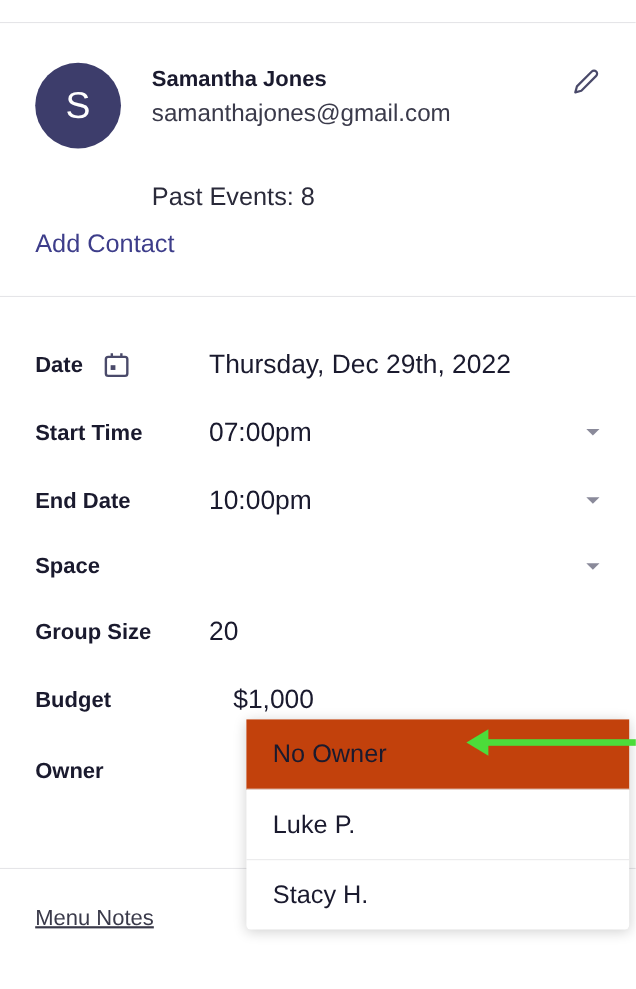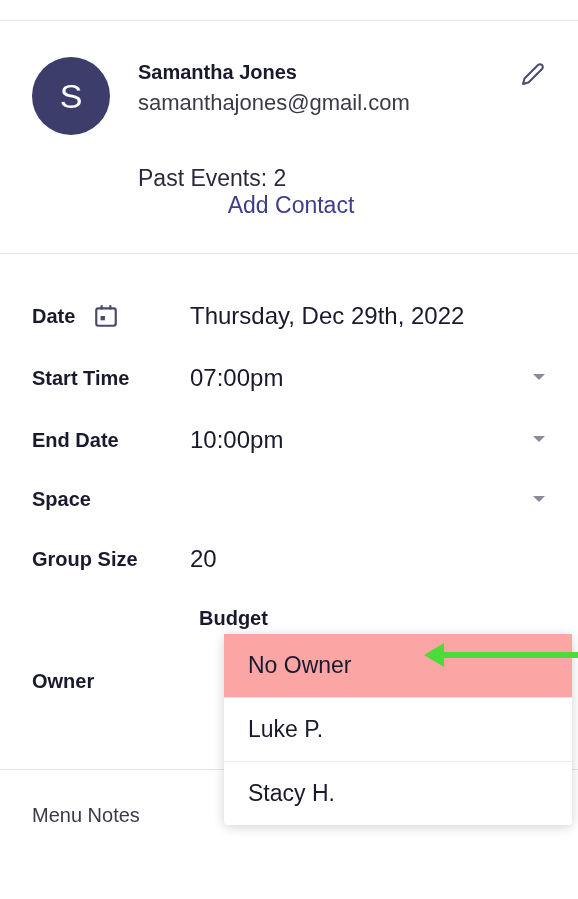--- a/index.html
+++ b/index.html
@@ -71,22 +71,23 @@
       cursor: pointer;
       color: #4a4a6a;
     }
     .past-events {
       margin-left: 106px;
       margin-top: 30px;
       font-size: 23px;
       color: #2a2a3a;
     }
     .add-contact {
-      text-align: center;
+      text-align: left;
       padding-right: 0;
+      margin-top: 16px;
     }
     .add-contact-link {
       color: #3d3d8a;
       font-size: 23px;
       cursor: pointer;
     }
     .section-divider {
       height: 1px;
       background: #e5e5e8;
       margin-top: 14px;
@@ -126,23 +127,22 @@
       color: #8a8a9a;
       width: 14px;
       height: 14px;
       display: flex;
       align-items: center;
       justify-content: center;
     }
     .budget-row {
       display: flex;
       align-items: center;
-      margin-bottom: 12px;
-      position: relative;
-      flex-direction: column;
+      margin-bottom: 39px;
+      position: relative;
     }
     .budget-row .detail-label {
       width: 180px;
     }
     .owner-row {
       display: flex;
       align-items: center;
       position: relative;
     }
     .owner-row .detail-label {
@@ -162,21 +162,21 @@
       padding: 18px 24px;
       font-size: 23px;
       color: #1a1a2e;
       cursor: pointer;
       border-bottom: 1px solid #eaeaec;
     }
     .dropdown-item:last-child {
       border-bottom: none;
     }
     .dropdown-item.highlighted {
-      background: #fca5a5;
+      background: #c2410c;
     }
     .arrow-annotation {
       position: absolute;
       left: 408px;
       top: -18px;
       z-index: 20;
       pointer-events: none;
     }
     .arrow-shaft {
       display: block;
@@ -197,20 +197,21 @@
     }
     .section-divider2 {
       height: 1px;
       background: #e5e5e8;
       margin-top: 76px;
     }
     .menu-notes {
       padding: 34px 32px;
       font-size: 20px;
       color: #3a3a4a;
+      text-decoration: underline;
     }
   </style>
 </head>
 <body>
 
 <div class="container">
   <div class="top-divider"></div>
 
   <div class="contact-section">
     <div class="contact-row">
@@ -218,21 +219,21 @@
       <div class="contact-info">
         <div class="contact-name">Samantha Jones</div>
         <div class="contact-email">samanthajones@gmail.com</div>
       </div>
     </div>
     <div class="edit-btn">
       <svg width="24" height="24" viewBox="0 0 24 24" fill="none" stroke="currentColor" stroke-width="2" stroke-linecap="round" stroke-linejoin="round">
           <path d="M17 3a2.828 2.828 0 1 1 4 4L7.5 20.5 2 22l1.5-5.5L17 3z"></path>
         </svg>
     </div>
-    <div class="past-events">Past Events: 2</div>
+    <div class="past-events">Past Events: 8</div>
     <div class="add-contact">
       <span class="add-contact-link">Add Contact</span>
     </div>
   </div>
 
   <div class="section-divider"></div>
 
   <div class="details-section">
     <div class="detail-row">
       <div class="detail-label">

